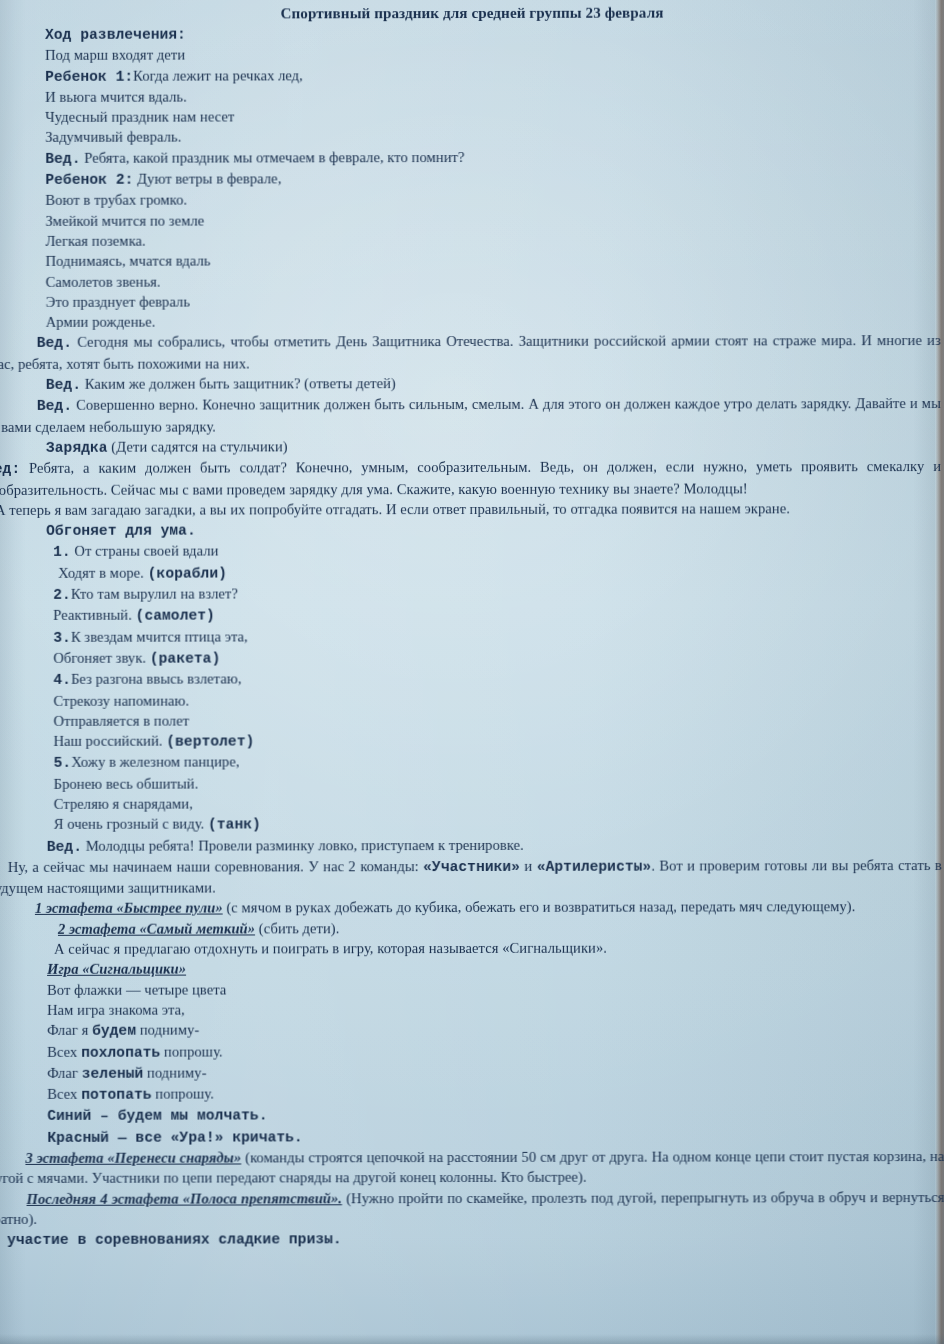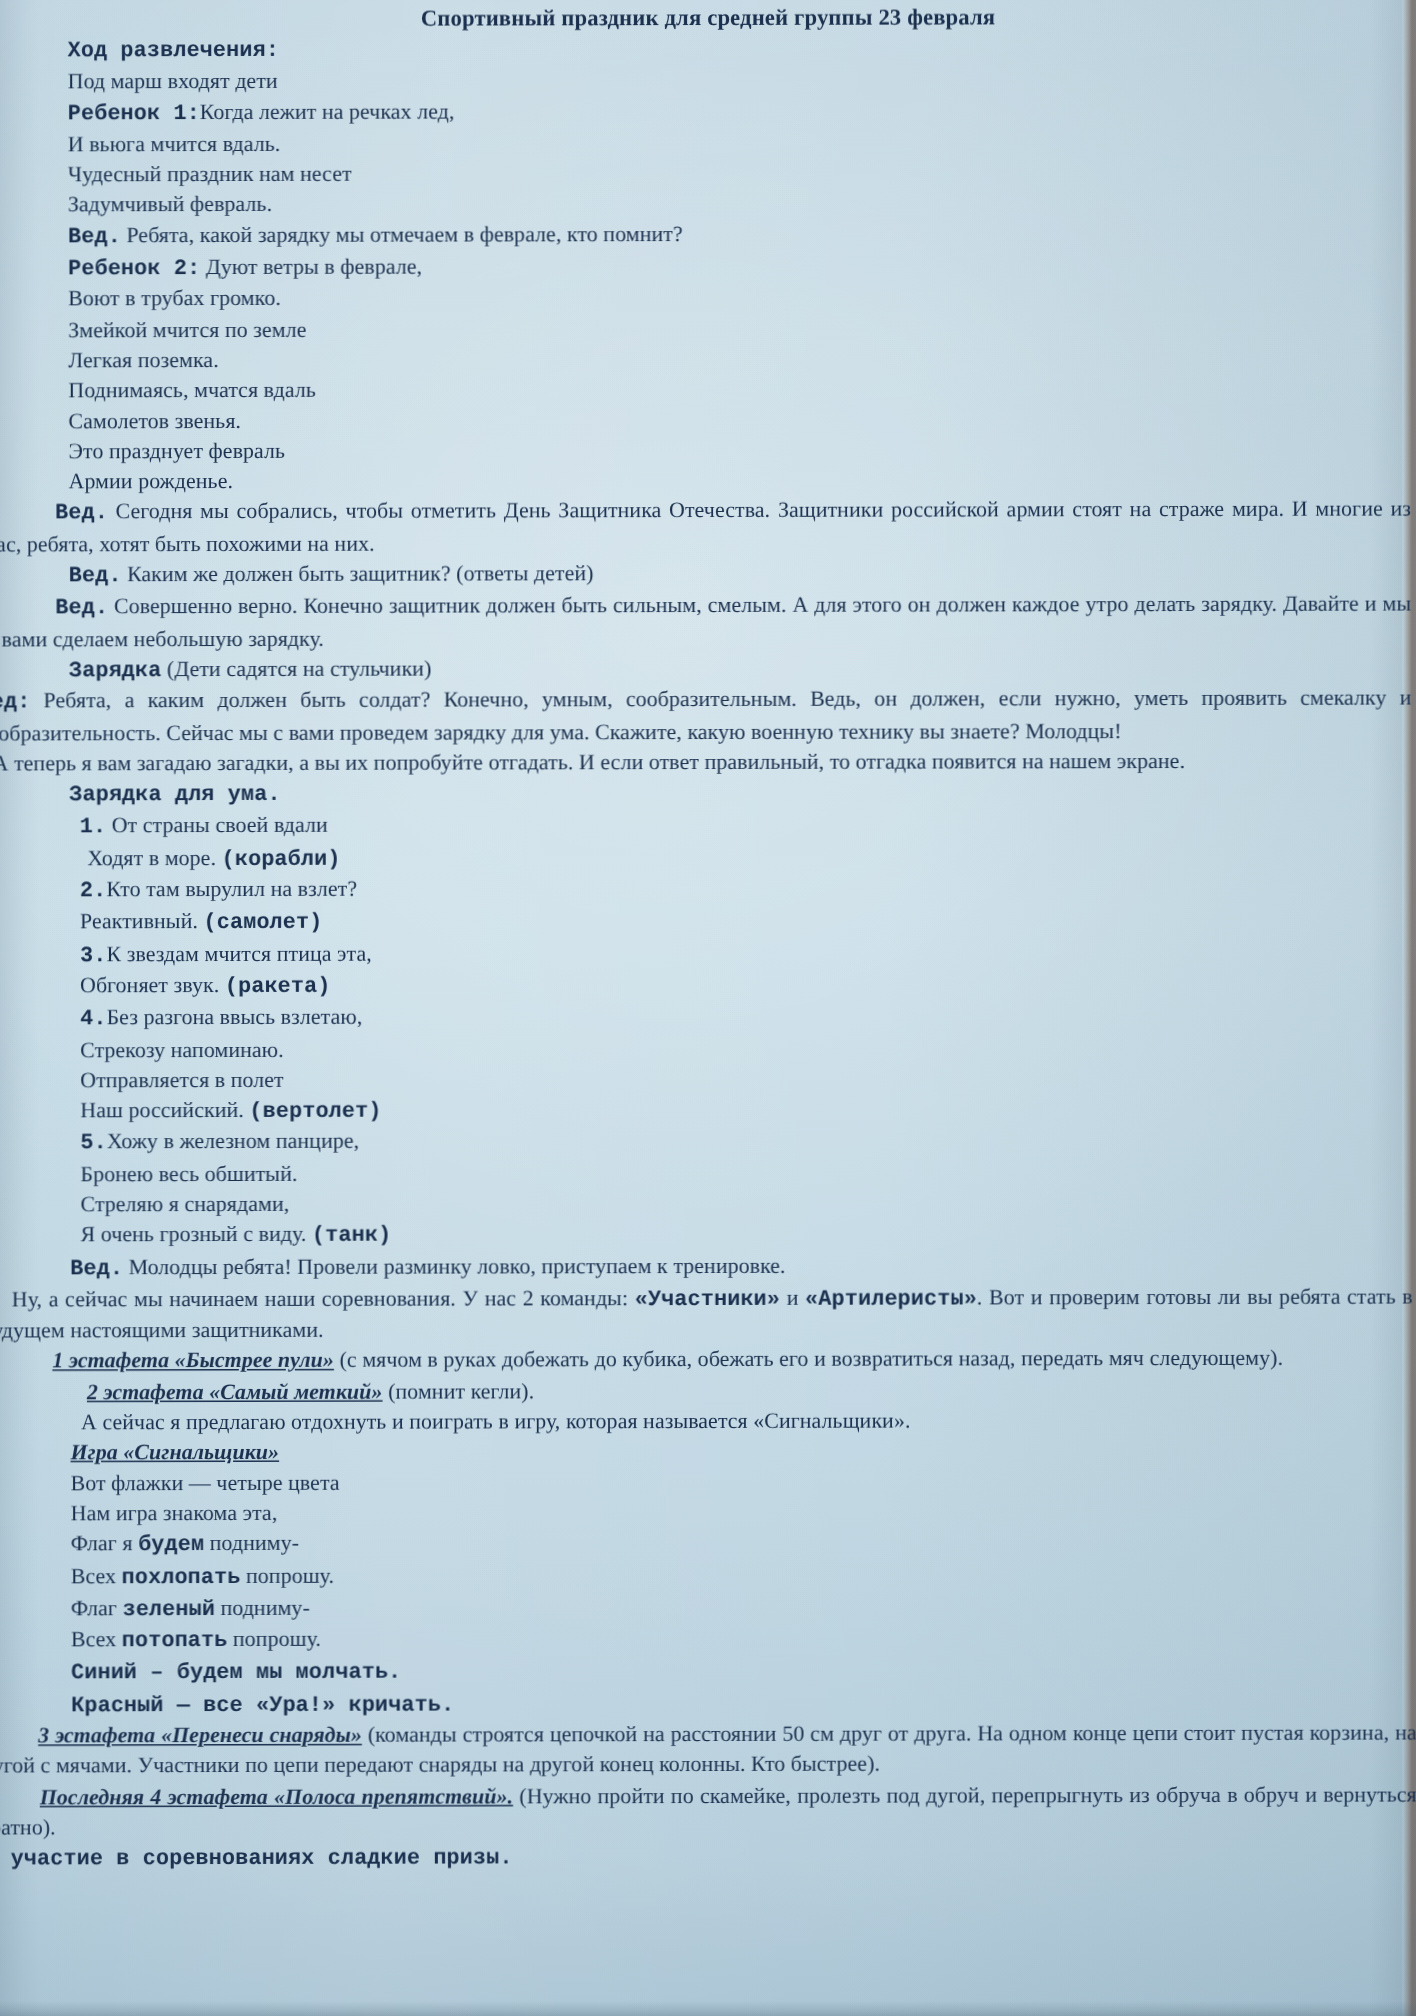--- a/index.html
+++ b/index.html
@@ -163,21 +163,21 @@
     <p class="l">Под марш входят дети</p>
 
     <p class="l">
       <b>Ребенок 1:</b><span>Когда лежит на речках лед,</span>
     </p>
     <p class="l">И вьюга мчится вдаль.</p>
     <p class="l">Чудесный праздник нам несет</p>
     <p class="l">Задумчивый февраль.</p>
 
     <p class="l">
-      <b>Вед.</b><span> Ребята, какой зарядку мы отмечаем в феврале, кто помнит?</span>
+      <b>Вед.</b><span> Ребята, какой праздник мы отмечаем в феврале, кто помнит?</span>
     </p>
 
     <p class="l">
       <b>Ребенок 2:</b><span> Дуют ветры в феврале,</span>
     </p>
     <p class="l">Воют в трубах громко.</p>
     <p class="l">Змейкой мчится по земле</p>
     <p class="l">Легкая поземка.</p>
     <p class="l">Поднимаясь, мчатся вдаль</p>
     <p class="l">Самолетов звенья.</p>
@@ -200,21 +200,21 @@
       <b>Зарядка</b><span> (Дети садятся на стульчики)</span>
     </p>
 
     <p class="bleed noind" style="text-indent:0; margin-left:-16px;">
       <b>Вед:</b><span> Ребята, а каким должен быть солдат? Конечно, умным, сообразительным. Ведь, он должен, если нужно, уметь проявить смекалку и сообразительность. Сейчас мы с вами проведем зарядку для ума. Скажите, какую военную технику вы знаете? Молодцы!</span>
     </p>
 
     <p class="bleed noind" style="text-indent:8px; margin-left:-14px;">А теперь я вам загадаю загадки, а вы их попробуйте отгадать. И если ответ правильный, то отгадка появится на нашем экране.</p>
 
     <p class="l">
-      <b>Зарядка для ума.</b>
+      <b>Обгоняет для ума.</b>
     </p>
 
     <p class="ind2">
       <b>1.</b><span> От страны своей вдали</span>
     </p>
     <p class="ind2" style="padding-left:57px;">
       <span>Ходят в море. </span><b>(корабли)</b>
     </p>
 
     <p class="ind2">
@@ -255,21 +255,21 @@
 
     <p class="bleed noind" style="text-indent:20px; margin-left:-14px;">
       <span>Ну, а сейчас мы начинаем наши соревнования. У нас 2 команды: </span><b>«Участники»</b><span> и </span><b>«Артилеристы»</b><span>. Вот и проверим готовы ли вы ребята стать в будущем настоящими защитниками.</span>
     </p>
 
     <p class="bleed" style="text-indent:45px; margin-left:-12px;">
       <span class="bi">1 эстафета «Быстрее пули»</span><span> (с мячом в руках добежать до кубика, обежать его и возвратиться назад, передать мяч следующему).</span>
     </p>
 
     <p class="ind2" style="padding-left:56px;">
-      <span class="bi">2 эстафета «Самый меткий»</span><span> (помнит кегли).</span>
+      <span class="bi">2 эстафета «Самый меткий»</span><span> (сбить дети).</span>
     </p>
 
     <p class="l" style="padding-left:52px;">А сейчас я предлагаю отдохнуть и поиграть в игру, которая называется «Сигнальщики».</p>
 
     <p class="l">
       <span class="bi">Игра «Сигнальщики»</span>
     </p>
 
     <p class="l">Вот флажки — четыре цвета</p>
     <p class="l">Нам игра знакома эта,</p>

